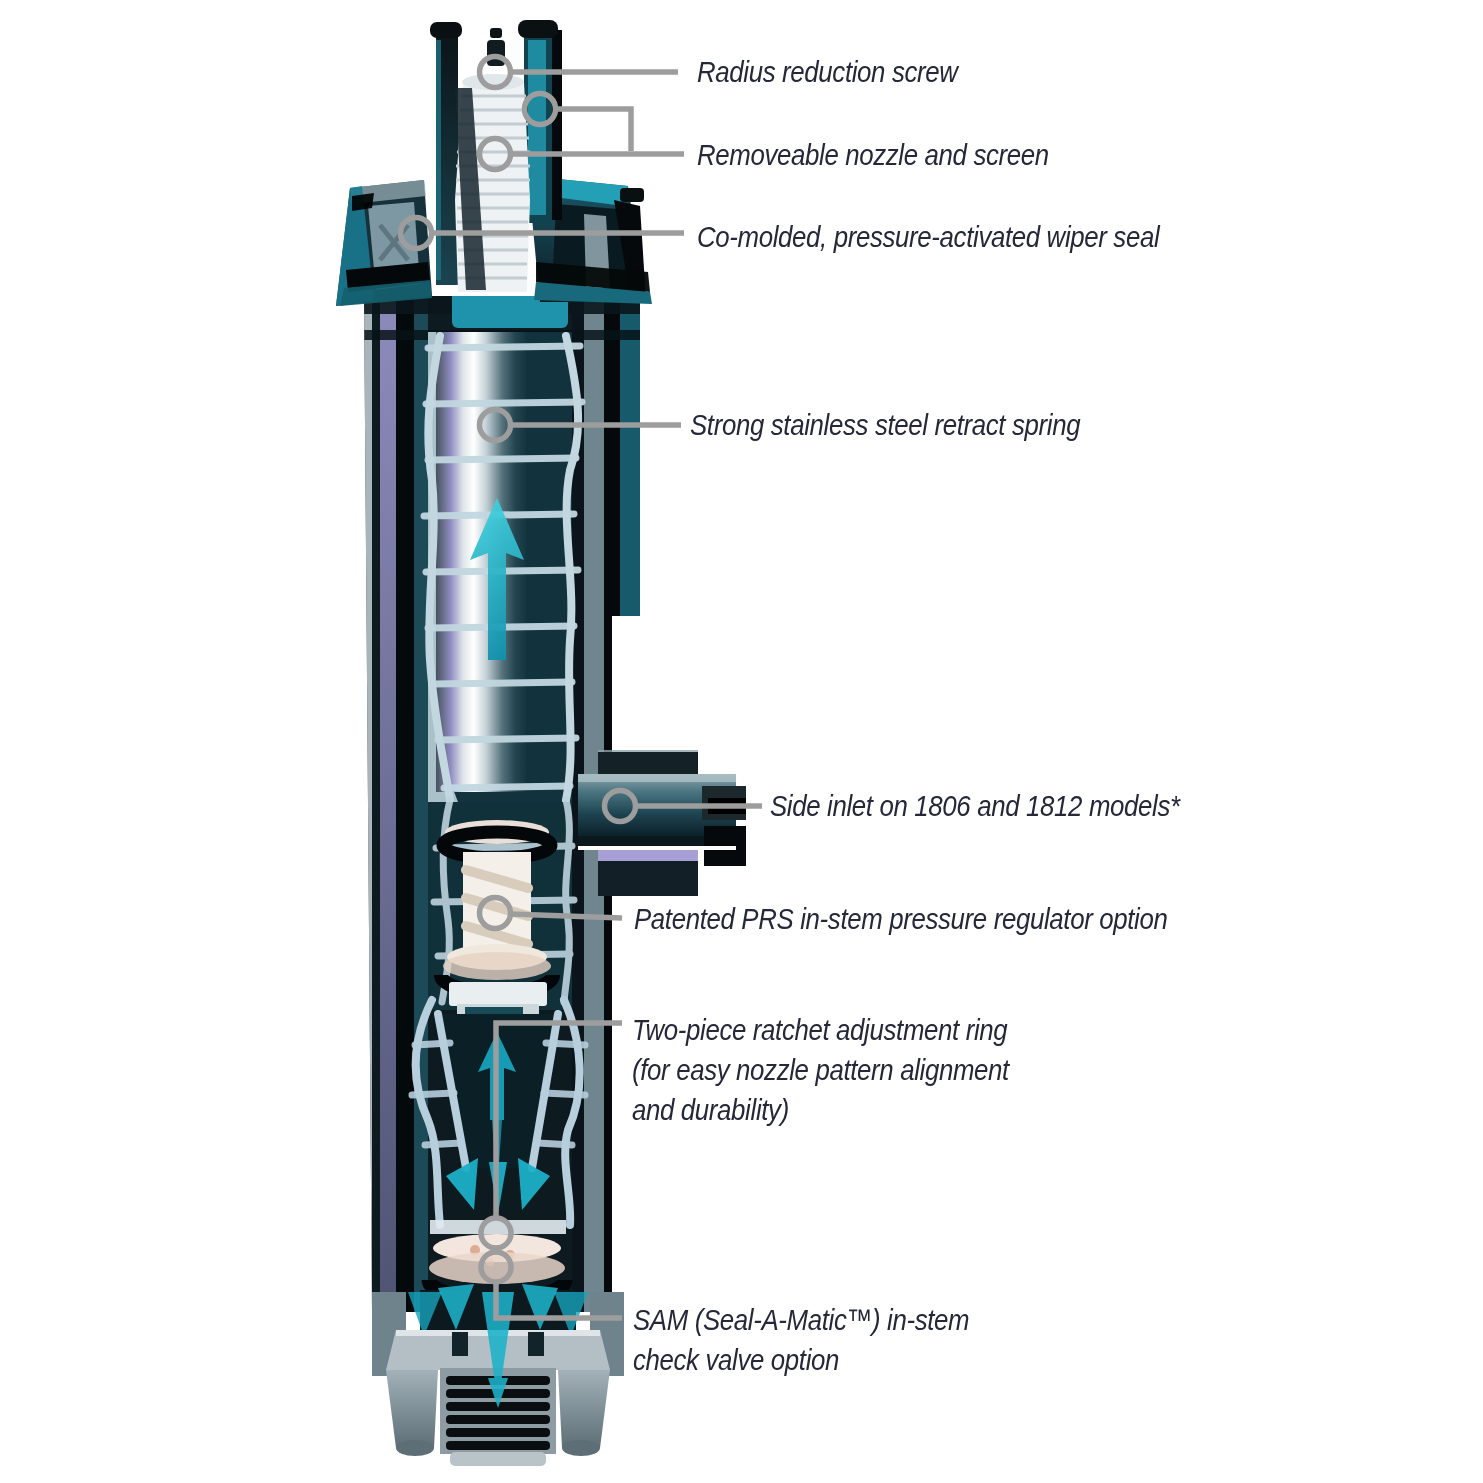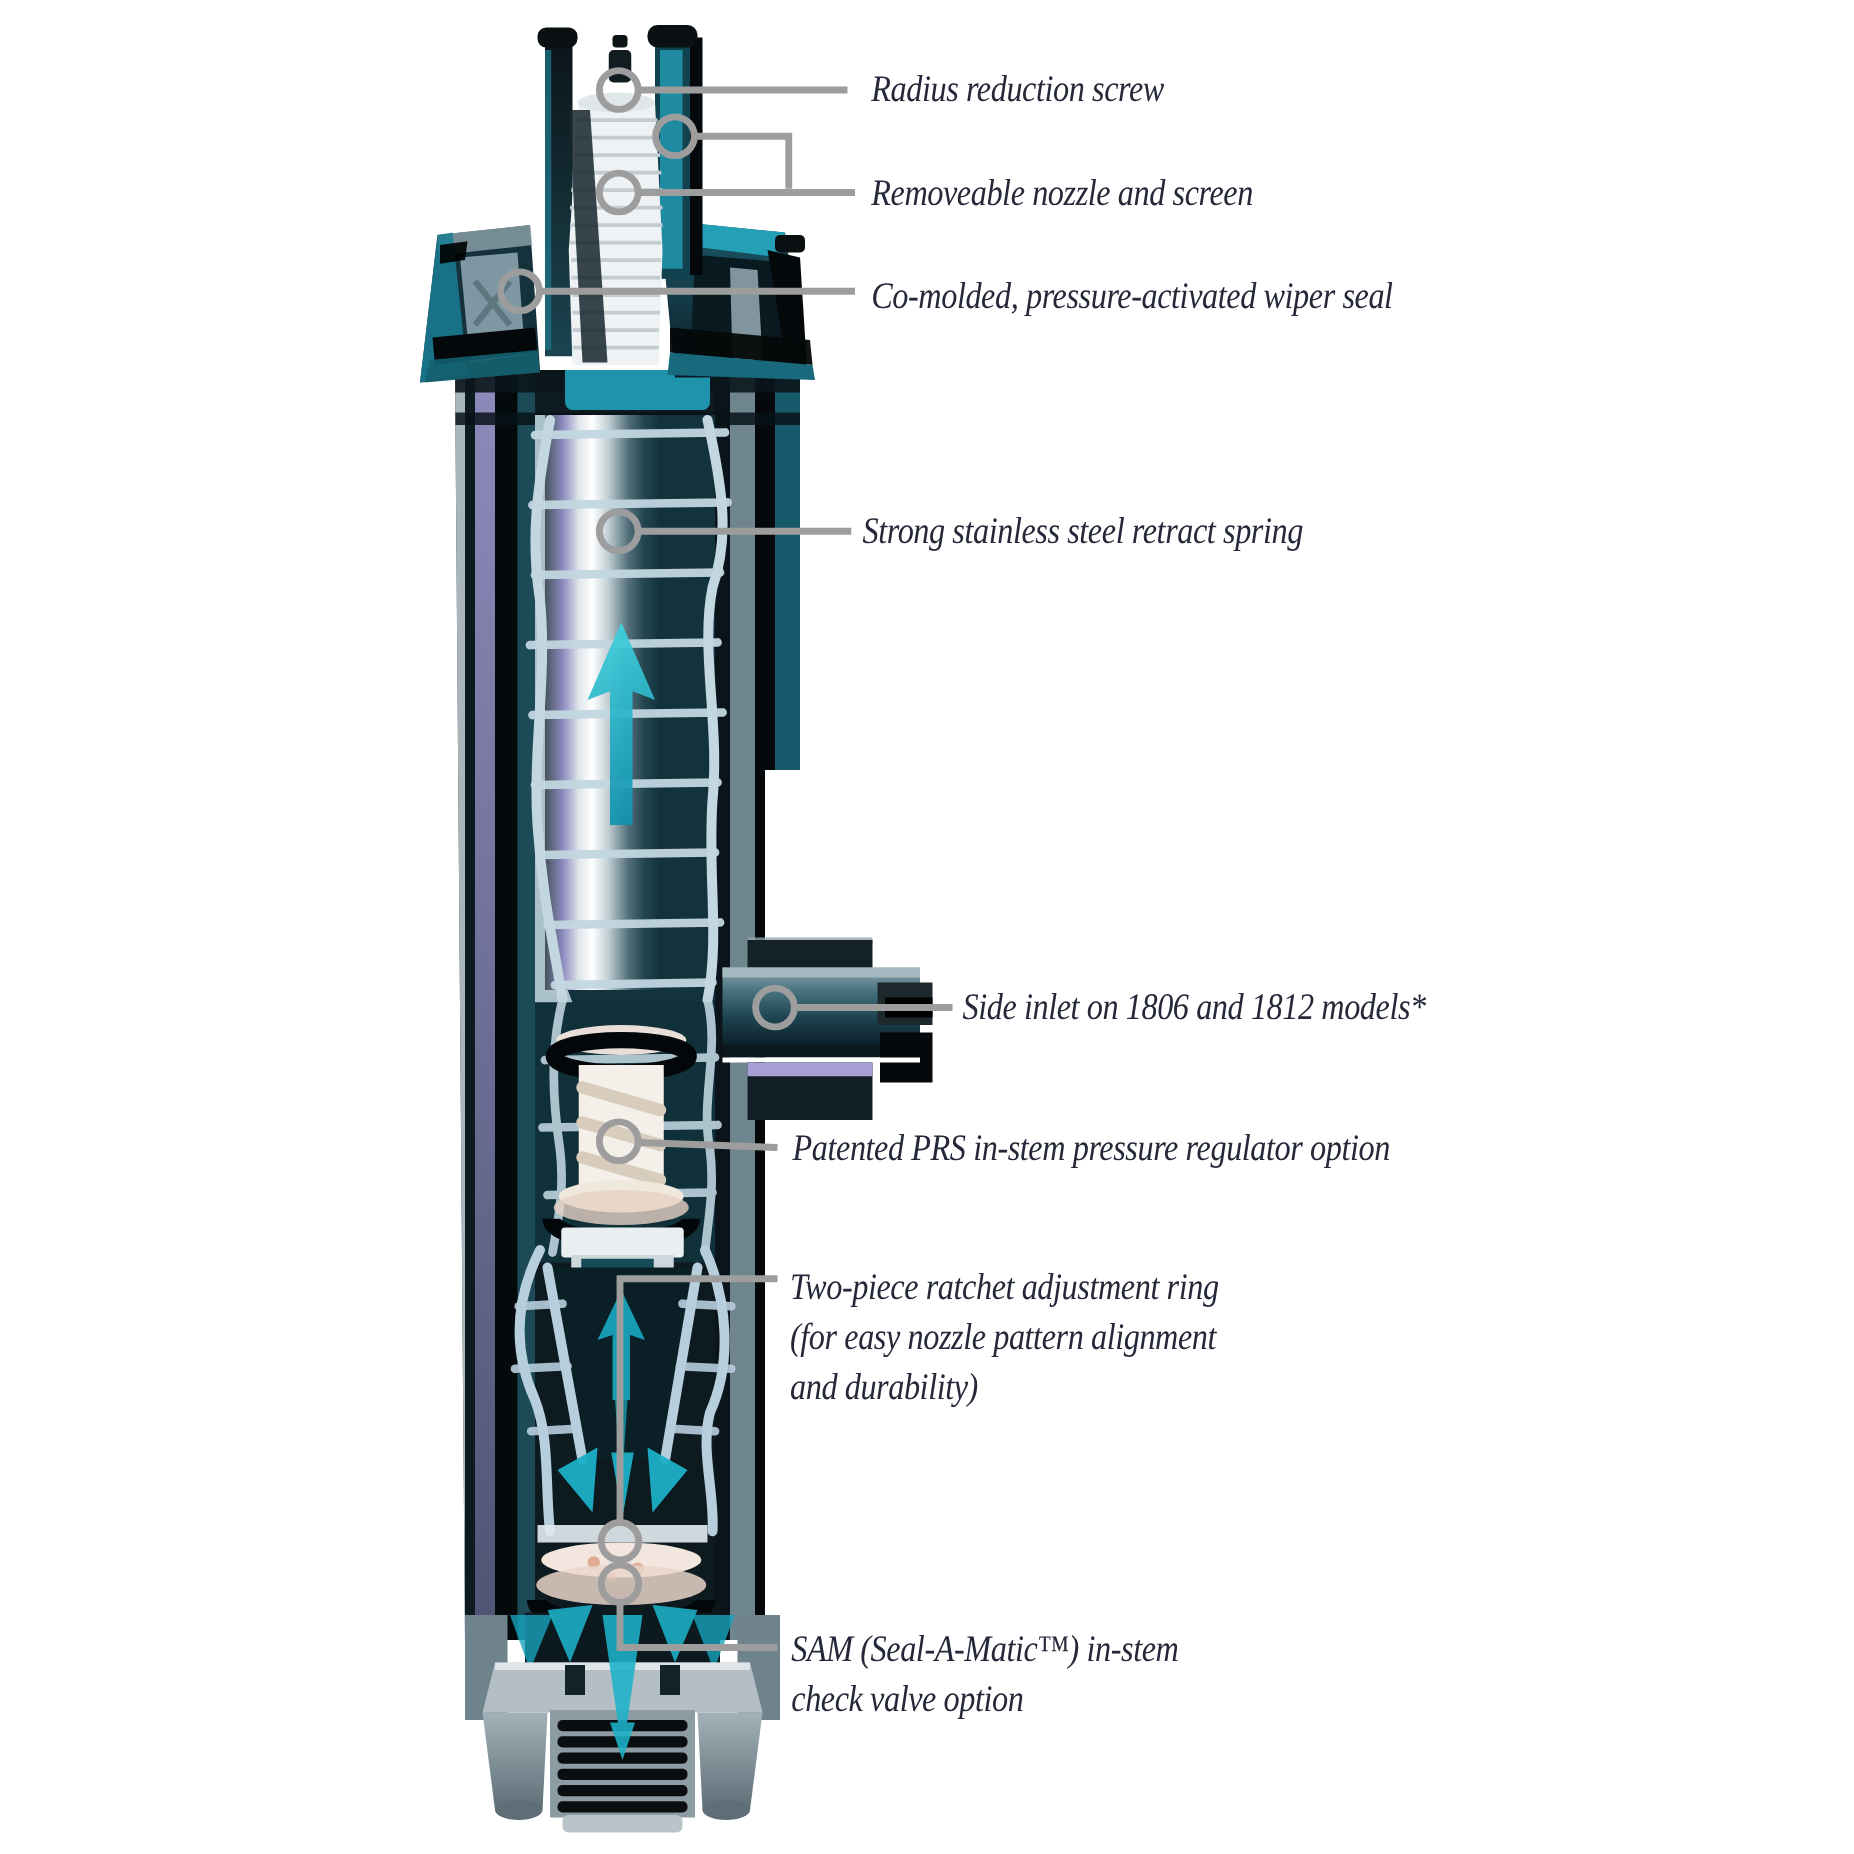--- a/index.html
+++ b/index.html
@@ -1,17 +1,17 @@
 <!DOCTYPE html>
 <html><head>
 <meta charset="utf-8">
 <style>
   html,body{margin:0;padding:0;background:#ffffff;}
   #canvas{position:relative;width:1483px;height:1483px;background:#ffffff;overflow:hidden;
-          font-family:Liberation Serif, serif;}
+          font-family:Liberation Sans, sans-serif;}
   #art{position:absolute;left:0;top:0;width:1483px;height:1483px;}
   .lbl{position:absolute;font-style:italic;font-size:30px;color:#242838;white-space:nowrap;
        letter-spacing:-0.4px;transform:translateY(-50%) scaleX(0.86);transform-origin:0 50%;}
   .lbl-block{position:absolute;font-style:italic;font-size:30px;color:#242838;line-height:40px;
        letter-spacing:-0.4px;white-space:nowrap;transform:scaleX(0.86);transform-origin:0 0;}
   .lbl-block span{display:block;}
 </style>
 </head>
 <body>
 

